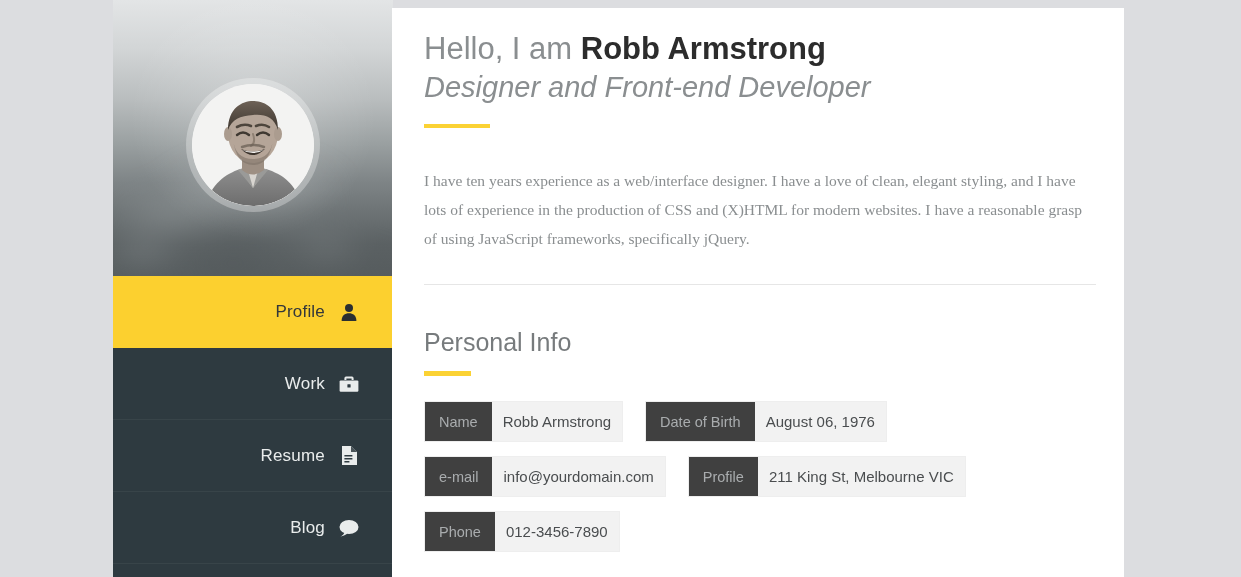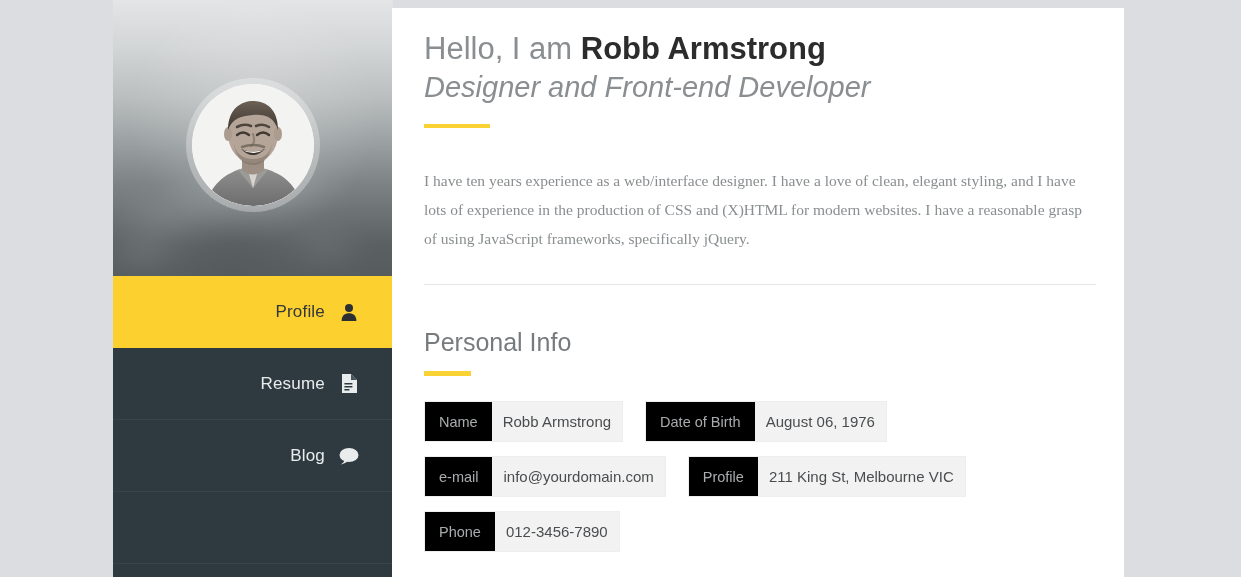--- a/index.html
+++ b/index.html
@@ -186,21 +186,21 @@
     border: 1px solid #eeeeee;
   }
   .field + .field { margin-left: 22px; }
   .field-label {
     display: flex;
     align-items: center;
     justify-content: center;
     padding: 0 14px;
     font-size: 14.5px;
     color: #a9acae;
-    background: #000000;
+    background: #404040;
     white-space: nowrap;
   }
   .field-value {
     display: flex;
     align-items: center;
     padding: 0 11px;
     font-size: 15px;
     color: #4a4d4f;
     background: #f2f2f2;
     white-space: nowrap;
@@ -275,20 +275,30 @@
       <div class="nav-item active">
         <span class="nav-label">Profile</span>
         <span class="nav-icon">
           <svg width="18" height="18" viewBox="0 0 18 18">
               <circle cx="9" cy="5" r="4"></circle>
               <path d="M1.6 18 C1.6 12.4 5 10.2 9 10.2 C13 10.2 16.4 12.4 16.4 18 Z"></path>
             </svg>
         </span>
       </div>
 
+      <div class="nav-item">
+        <span class="nav-label">Work</span>
+        <span class="nav-icon">
+          <svg width="20" height="18" viewBox="0 0 20 18">
+              <path d="M7 1.6 h6 a1.6 1.6 0 0 1 1.6 1.6 V5 h-2 V3.6 h-5.2 V5 h-2 V3.2 A1.6 1.6 0 0 1 7 1.6 Z"></path>
+              <rect x="0.6" y="5.4" width="18.8" height="11.4" rx="1.2"></rect>
+              <rect x="8.4" y="9.2" width="3.2" height="3.2" rx=".5" fill="#2e3a40"></rect>
+            </svg>
+        </span>
+      </div>
 
       <div class="nav-item">
         <span class="nav-label">Resume</span>
         <span class="nav-icon">
           <svg width="16" height="19" viewBox="0 0 16 19">
               <path d="M1 0 h9 l6 6 v13 H1 Z"></path>
               <path d="M10 0 l6 6 h-6 Z" fill="#2e3a40" opacity=".85"></path>
               <rect x="3.4" y="9" width="8" height="1.5" fill="#2e3a40"></rect>
               <rect x="3.4" y="12" width="8" height="1.5" fill="#2e3a40"></rect>
               <rect x="3.4" y="15" width="5" height="1.5" fill="#2e3a40"></rect>

